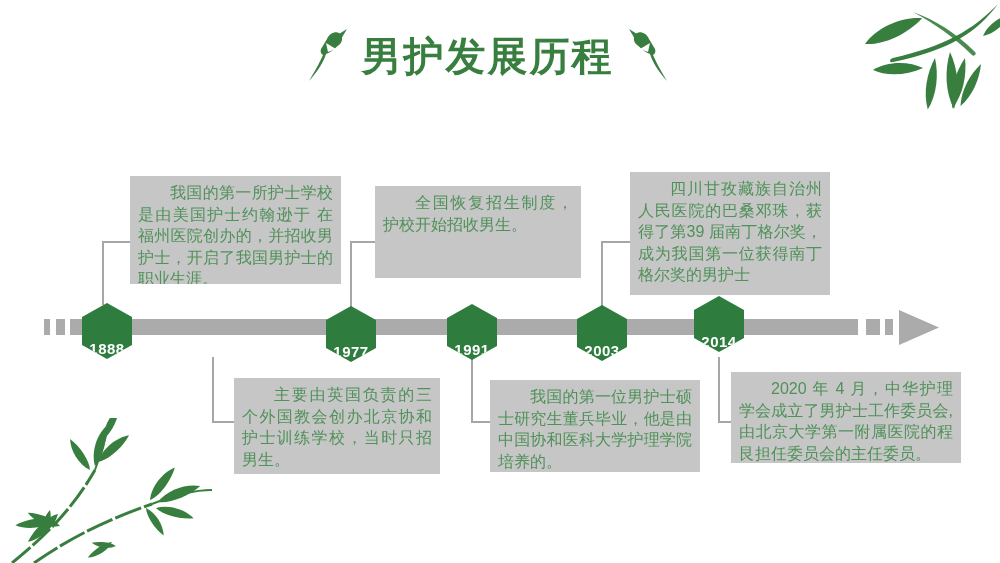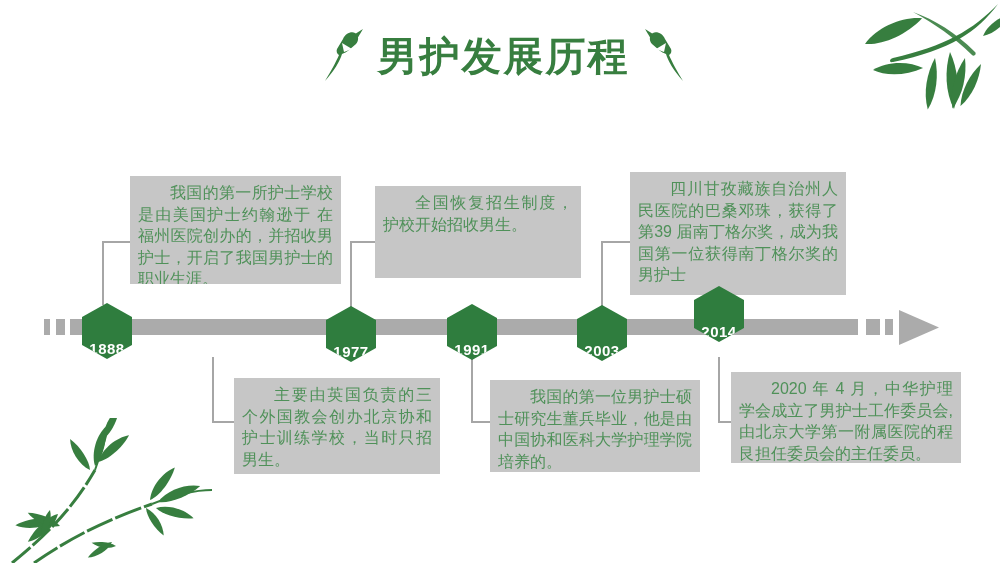--- a/index.html
+++ b/index.html
@@ -2,21 +2,21 @@
 <html><head>
 <meta charset="utf-8">
 <style>
   * { margin:0; padding:0; box-sizing:border-box; }
   html,body { width:1000px; height:563px; background:#ffffff; overflow:hidden;
               font-family:"Liberation Sans", sans-serif; }
   .slide { position:relative; width:1000px; height:563px; background:#ffffff; }
 
   
   .title-row { position:absolute; top:28px; left:0; width:975px;
-               display:flex; align-items:center; justify-content:center; gap:14px;margin-left:16px; }
+               display:flex; align-items:center; justify-content:center; gap:14px; }
   .slide-title { font-size:40px; font-weight:700; color:#377E3F; letter-spacing:2px; }
   .bird { width:42px; height:56px; }
 
   
   .tl-bar  { position:absolute; left:95px; top:319px; width:763px; height:16px; background:#ABABAB; z-index:1; }
   .tl-dash { position:absolute; top:319px; height:16px; background:#ABABAB; z-index:1; }
   .d1 { left:44px; width:6px; }  .d2 { left:56px; width:9px; }  .d3 { left:70px; width:14px; }
   .d4 { left:866px; width:14px; } .d5 { left:885px; width:8px; }
   .tl-arrow { position:absolute; left:899px; top:310px; width:40px; height:35px; background:#ABABAB;
               clip-path:polygon(0 0, 100% 50%, 0 100%); z-index:1; }
@@ -24,40 +24,40 @@
   
   .hex { position:absolute; width:50px; height:56px; background:#2F7D3E; z-index:3;
          clip-path:polygon(50% 0, 100% 25%, 100% 75%, 50% 100%, 0 75%, 0 25%);
          display:flex; align-items:center; justify-content:center; }
   .hex span { color:#ffffff; font-size:15px; font-weight:700; letter-spacing:.5px;margin-top:34px; }
   .hex-1888 { left:82px;  top:303px; }
   .hex-1906 { left:188px; top:303px; }
   .hex-1977 { left:326px; top:306px;justify-content:center; }
   .hex-1999 { left:447px; top:304px; }
   .hex-2003 { left:577px; top:305px; }
-  .hex-2014 { left:694px; top:286px; }
+  .hex-2014 { left:694px; top:296px; }
 
   
   .conn { position:absolute; z-index:1; }
   .conn.top    { border-left:2px solid #A6A6A6; border-top:2px solid #A6A6A6; }
   .conn.bottom { border-left:2px solid #A6A6A6; border-bottom:2px solid #A6A6A6; }
   .c-1888 { left:102px; top:241px; width:28px; height:64px; }
   .c-1977 { left:350px; top:241px; width:25px; height:67px; }
   .c-2003 { left:601px; top:241px; width:29px; height:66px; }
   .c-1906 { left:212px; top:357px; width:22px; height:66px; }
   .c-1999 { left:471px; top:358px; width:19px; height:65px; }
   .c-2014 { left:718px; top:357px; width:14px; height:66px; }
 
   
   .event-box { position:absolute; background:#C6C6C6; z-index:2; padding:6px 8px; overflow:hidden; }
   .event-box p { color:#4F9159; font-size:16px; line-height:21.5px; text-indent:2em;
                  text-align:justify; font-weight:500; }
   .b-1888 { left:130px; top:176px; width:211px; height:108px; }
   .b-1977 { left:375px; top:186px; width:206px; height:92px; }
-  .b-2003 { left:630px; top:172px; width:216px; height:123px; }
+  .b-2003 { left:630px; top:172px; width:200px; height:123px; }
   .b-1906 { left:234px; top:378px; width:206px; height:96px; }
   .b-1999 { left:490px; top:380px; width:210px; height:92px; }
   .b-2014 { left:731px; top:372px; width:230px; height:91px; }
 
   
   .bamboo-tr { position:absolute; right:0; top:0; width:145px; height:125px; }
   .bamboo-bl { position:absolute; left:0; top:418px; width:225px; height:145px; }
 </style>
 </head>
 <body>

